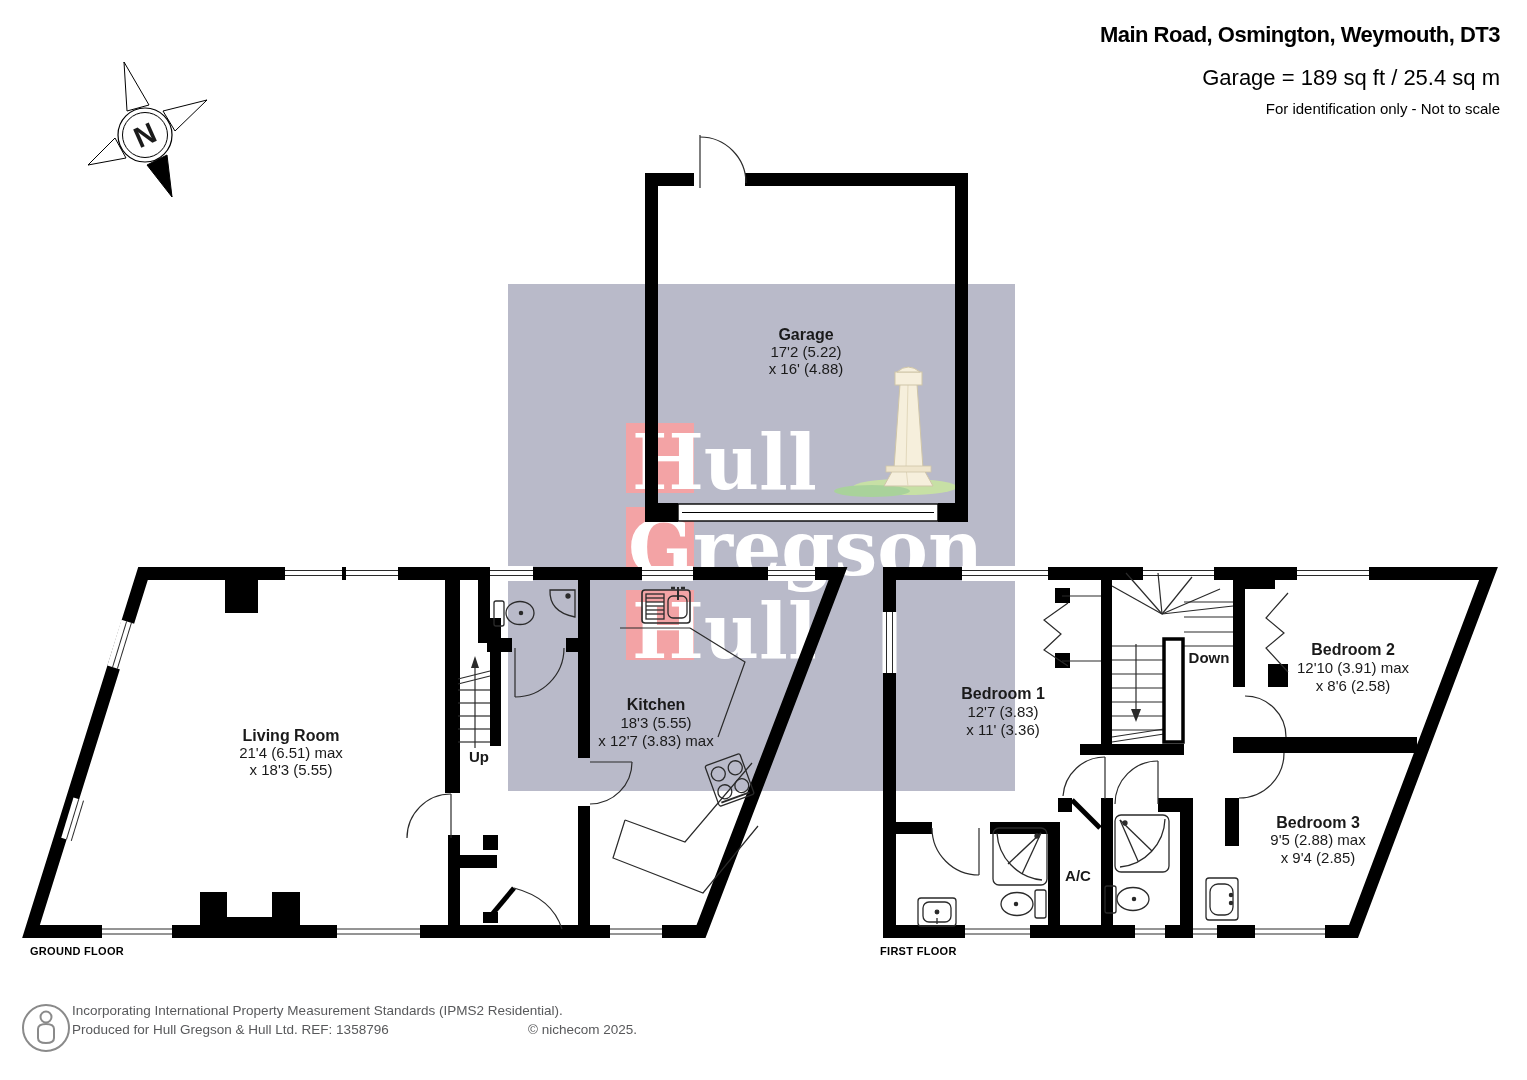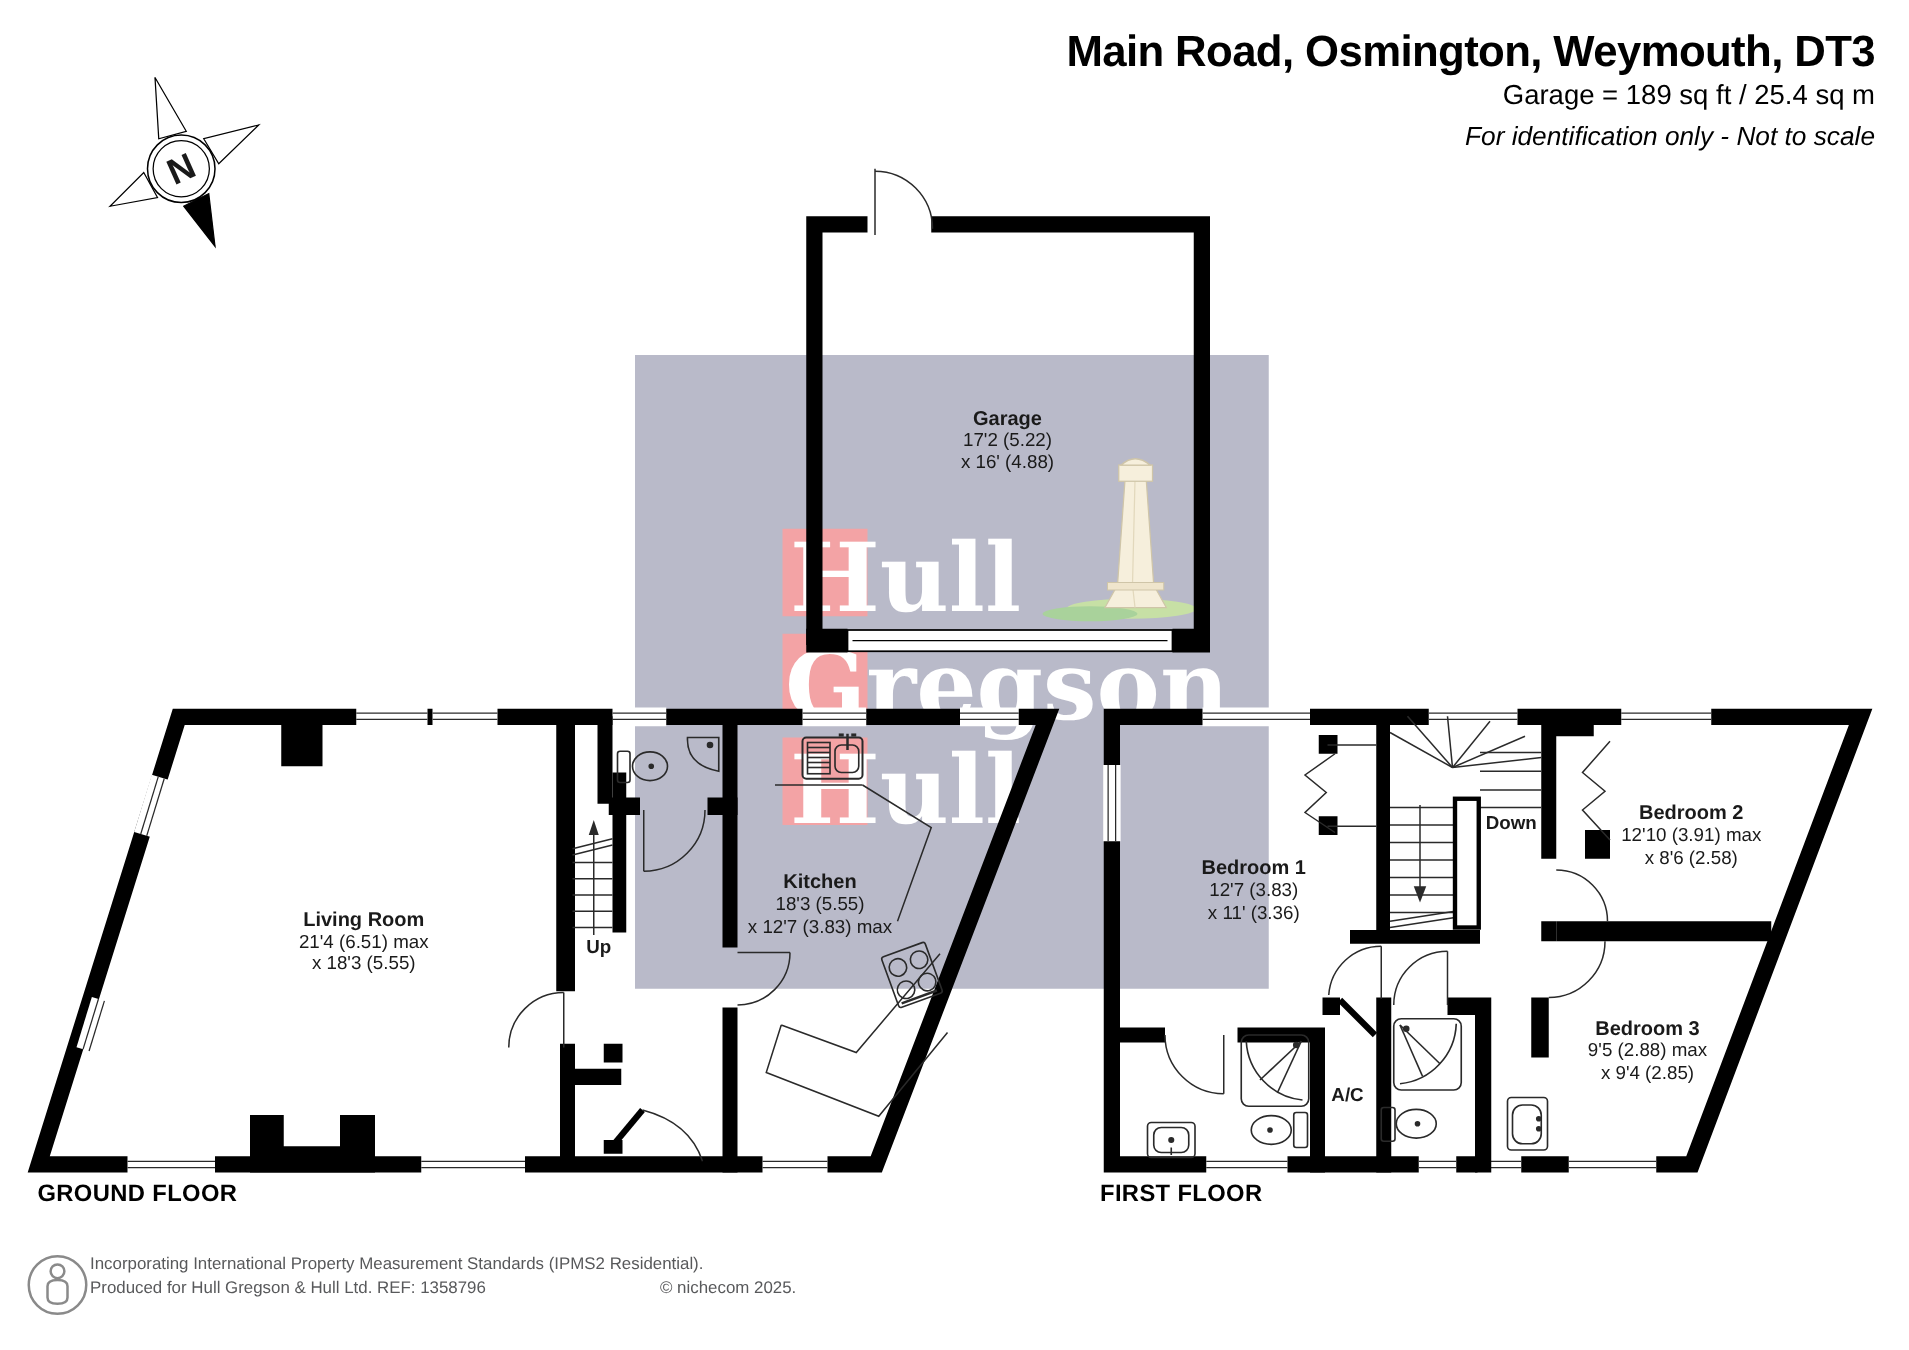--- a/index.html
+++ b/index.html
@@ -1,22 +1,22 @@
 <!DOCTYPE html>
 <html><head>
 <meta charset="utf-8">
 <style>
   html,body{margin:0;padding:0;background:#fff;}
   .canvas{position:relative;width:1527px;height:1080px;background:#ffffff;
           font-family:"Liberation Sans",sans-serif;overflow:hidden;}
   .hdr{position:absolute;top:22px;right:27px;text-align:right;color:#000;}
-  .hdr .title{font-size:35px;font-weight:bold;letter-spacing:-0.5px;}
+  .hdr .title{font-size:22px;font-weight:bold;letter-spacing:-0.5px;margin-bottom:16px;}
   .hdr .area-line{font-size:22px;line-height:27px;}
-  .hdr .disclaimer{font-size:21px;margin-top:9px;font-style:italic;}
-  .floor-label{position:absolute;font-size:19px;font-weight:bold;color:#000;letter-spacing:0.3px;}
+  .hdr .disclaimer{font-size:15px;margin-top:9px;}
+  .floor-label{position:absolute;font-size:11px;font-weight:bold;color:#000;letter-spacing:0.3px;}
   #gf-label{left:30px;top:945px;}
   #ff-label{left:880px;top:945px;}
   .ftr{position:absolute;left:72px;top:1001px;font-size:13.5px;line-height:19px;color:#58595b;}
   .ftr .copy{position:absolute;left:456px;top:19px;white-space:nowrap;}
   svg text{fill:#1a1a1a;}
   .rn{font-family:"Liberation Sans",sans-serif;font-size:16px;font-weight:bold;}
   .rd{font-family:"Liberation Sans",sans-serif;font-size:15px;}
   .sm{font-family:"Liberation Sans",sans-serif;font-size:15px;font-weight:bold;}
   .wall{fill:none;stroke:#000;stroke-width:13;}
   .iw{fill:#000;stroke:none;}

